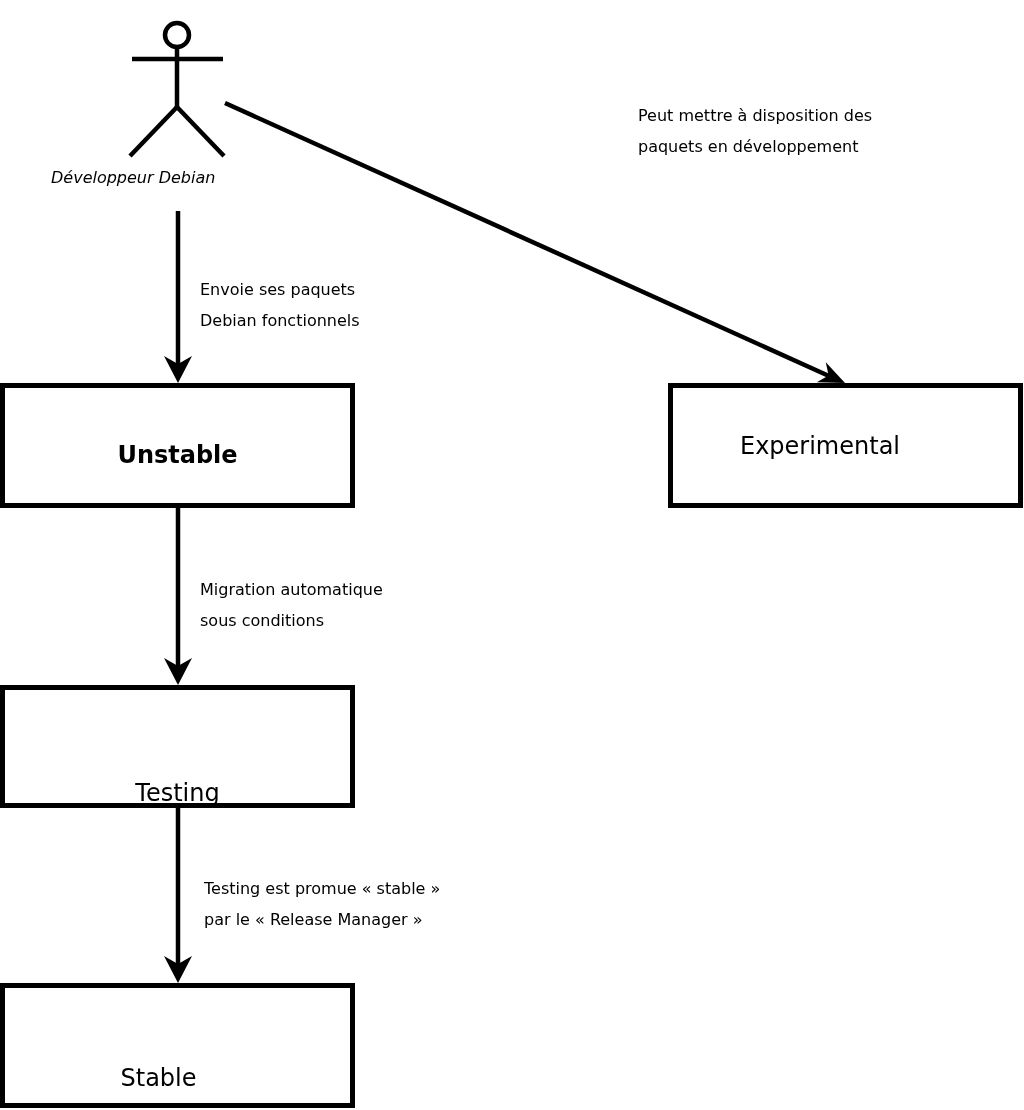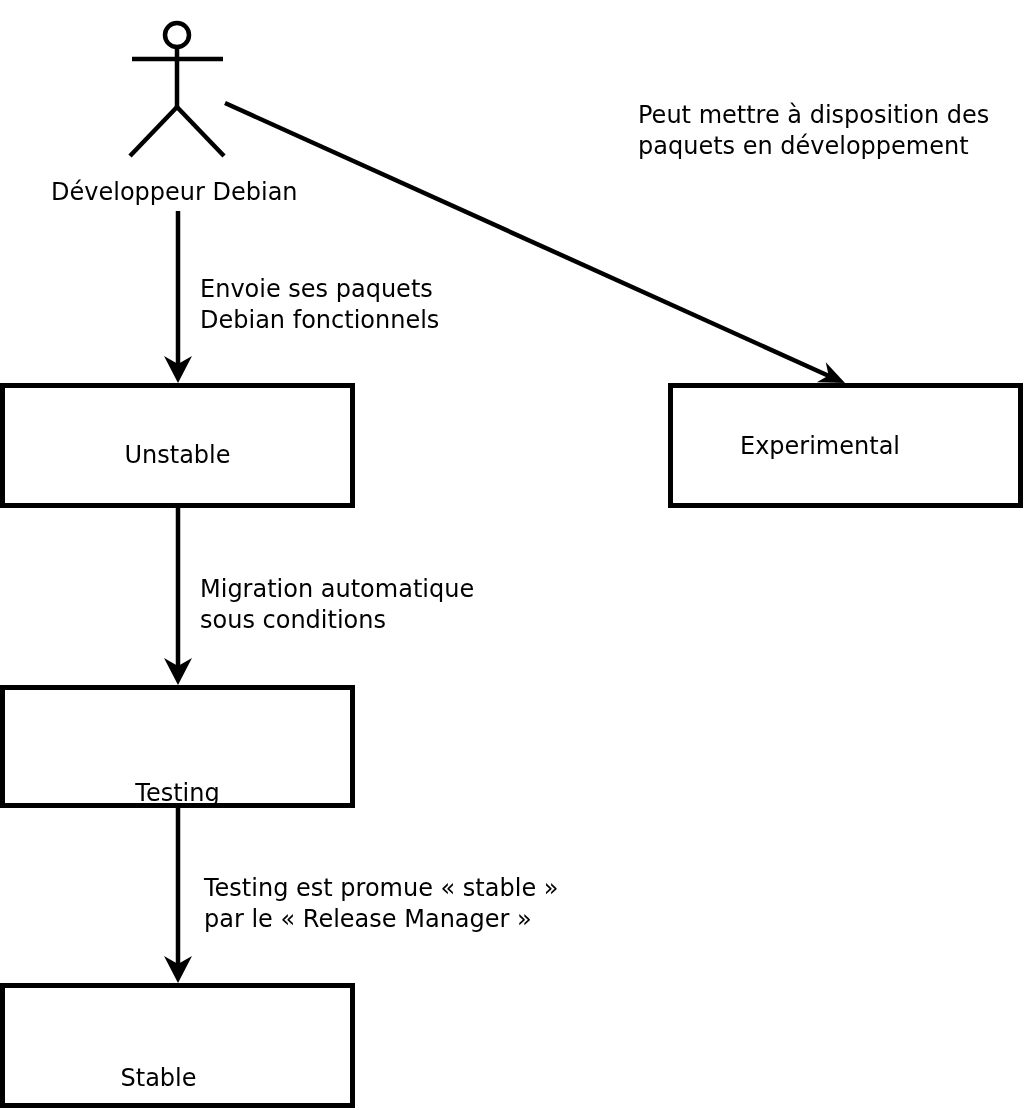--- a/index.html
+++ b/index.html
@@ -12,40 +12,40 @@
     color: #000000;
     overflow: hidden;
   }
   .shapes {
     position: absolute;
     left: 0; top: 0;
     width: 1024px; height: 1110px;
   }
   .label {
     position: absolute;
-    font-size: 24px;
+    font-size: 16px;
     line-height: 31px;
     white-space: pre-line;
     color: #000000;
   }
   .box-label {
     position: absolute;
     display: flex;
     align-items: center;
     justify-content: center;
     font-size: 24px;
     color: #000000;
     text-align: center;
   }
-  .actor-label   { left: 51px;  top: 177px; }
+  .actor-label   { left: 51px;  top: 162px; font-style: italic; }
   .note-exp      { left: 638px; top: 100px; }
   .note-unstable { left: 200px; top: 274px; }
   .note-testing  { left: 200px; top: 574px; }
   .note-stable   { left: 204px; top: 873px; }
-  .pos-unstable     { left: 0px;   top: 383px; width: 355px; height: 144px; }
+  .pos-unstable     { left: 0px;   top: 383px; width: 355px; height: 144px; font-weight: bold; }
   .pos-experimental { left: 668px; top: 383px; width: 304px; height: 125px; }
   .pos-testing      { left: 0px;   top: 685px; width: 355px; height: 123px; margin-top: 46px; }
   .pos-stable       { left: 0px;   top: 983px; width: 317px; height: 125px; margin-top: 32px; }
 </style>
 </head>
 <body>
 
 <div class="canvas">
 
   <svg class="shapes" viewBox="0 0 1024 1110" xmlns="http://www.w3.org/2000/svg">

